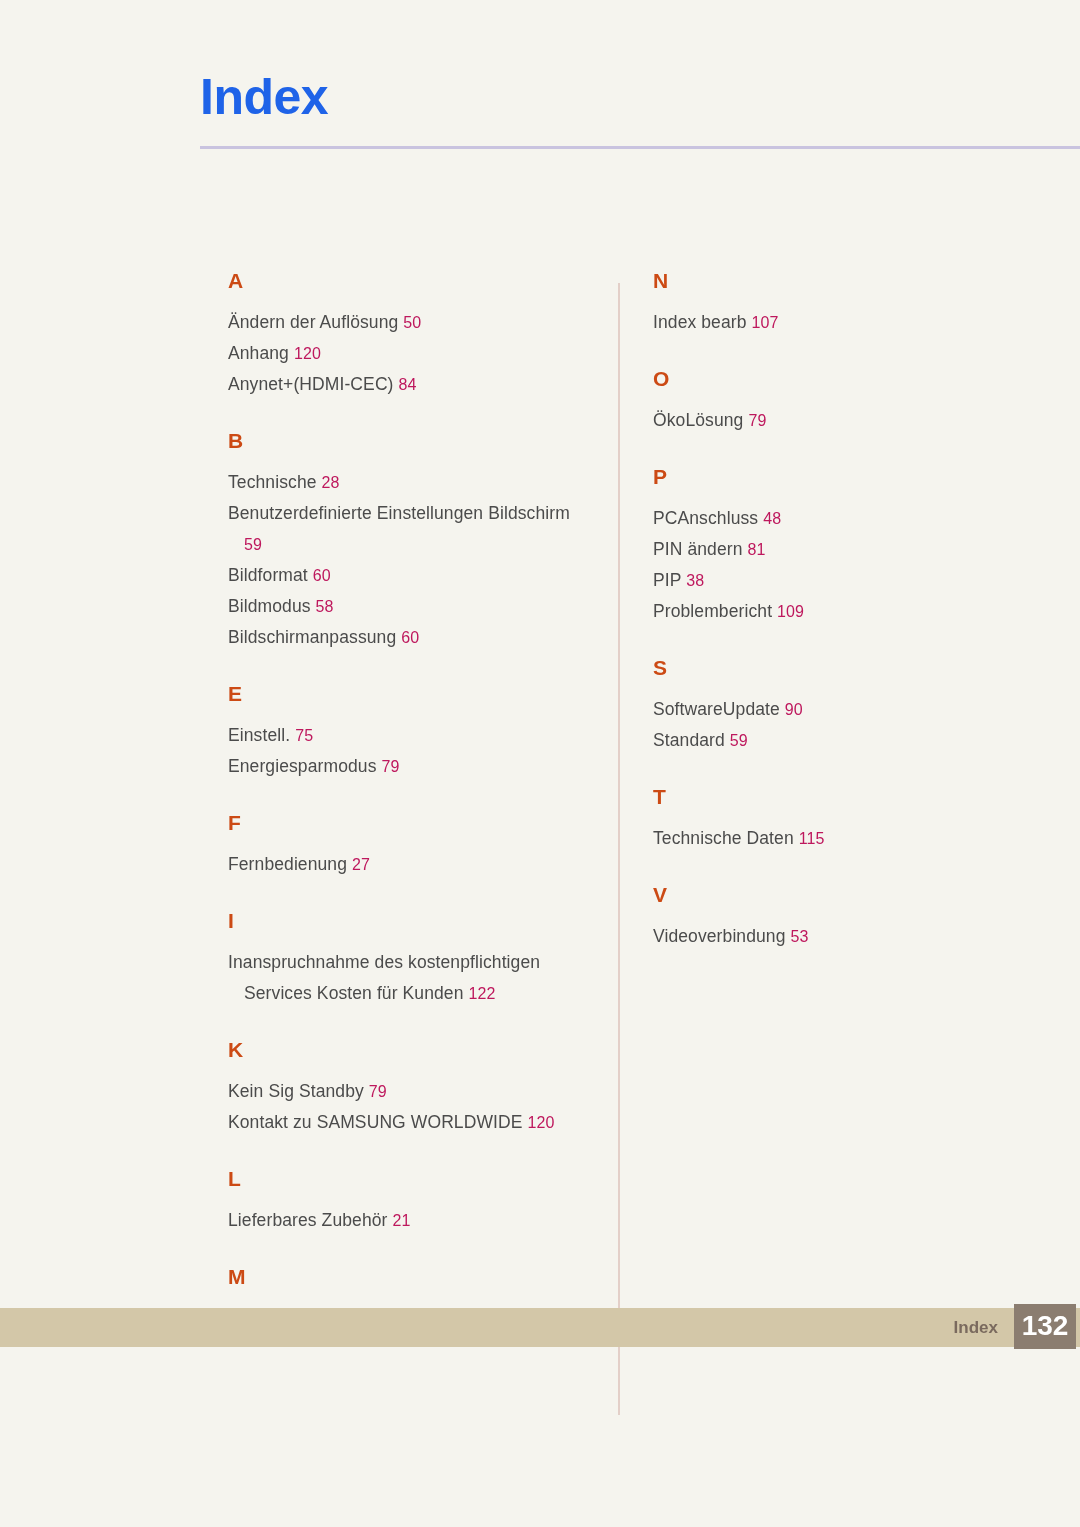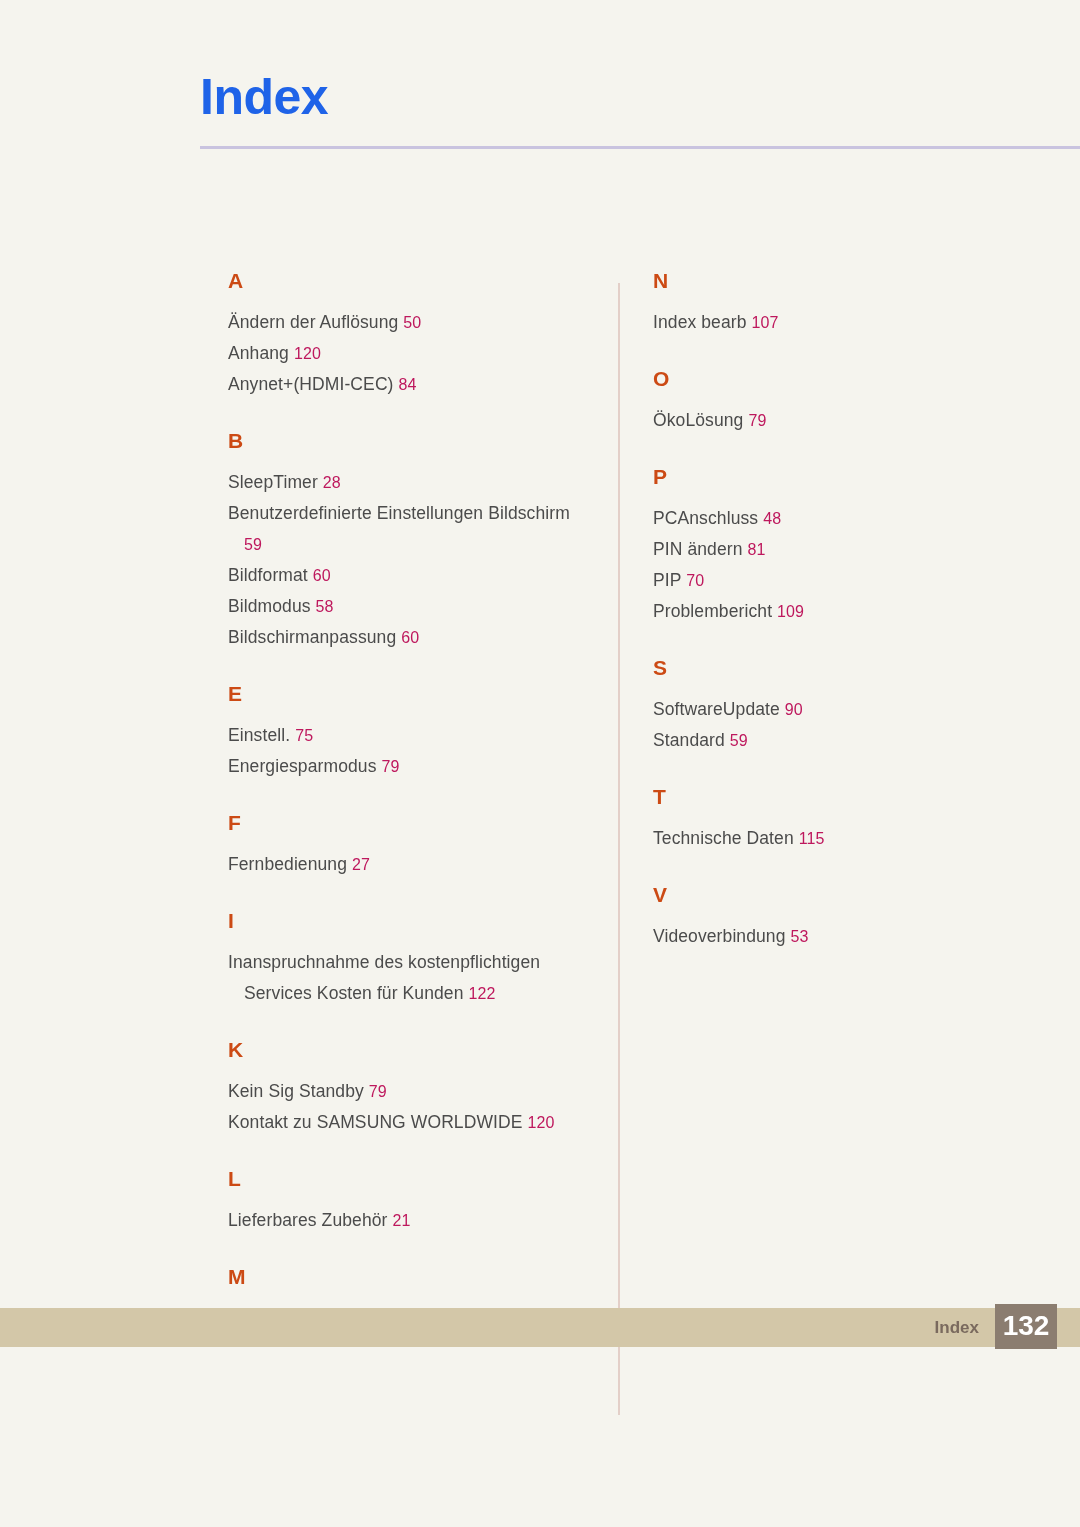--- a/index.html
+++ b/index.html
@@ -120,21 +120,21 @@
     font-weight: bold;
     color: #7a6a5e;
     margin-right: 16px;
     line-height: 1;
   }
 
   .footer-pagebox {
     width: 62px;
     height: 45px;
     margin-top: -3px;
-    margin-right: 23px;
+    margin-right: 4px;
     background: #8b7d70;
     color: #ffffff;
     font-size: 28px;
     font-weight: bold;
     display: flex;
     align-items: center;
     justify-content: center;
     line-height: 1;
   }
 </style>
@@ -151,21 +151,21 @@
   <div class="columns">
     <div class="col col-left">
         <div class="section">
           <div class="section-letter">A</div>
           <div class="entry"><span>Ändern der Auflösung</span> <span class="pagenum">50</span></div>
           <div class="entry"><span>Anhang</span> <span class="pagenum">120</span></div>
           <div class="entry"><span>Anynet+(HDMI-CEC)</span> <span class="pagenum">84</span></div>
         </div>
         <div class="section">
           <div class="section-letter">B</div>
-          <div class="entry"><span>SleepTimer</span> <span class="pagenum">28</span></div>
+          <div class="entry"><span>Technische</span> <span class="pagenum">28</span></div>
           <div class="entry"><span>Benutzerdefinierte Einstellungen Bildschirm</span> <span class="pagenum">59</span></div>
           <div class="entry"><span>Bildformat</span> <span class="pagenum">60</span></div>
           <div class="entry"><span>Bildmodus</span> <span class="pagenum">58</span></div>
           <div class="entry"><span>Bildschirmanpassung</span> <span class="pagenum">60</span></div>
         </div>
         <div class="section">
           <div class="section-letter">E</div>
           <div class="entry"><span>Einstell.</span> <span class="pagenum">75</span></div>
           <div class="entry"><span>Energiesparmodus</span> <span class="pagenum">79</span></div>
         </div>
@@ -197,21 +197,21 @@
           <div class="entry"><span>Index bearb</span> <span class="pagenum">107</span></div>
         </div>
         <div class="section">
           <div class="section-letter">O</div>
           <div class="entry"><span>ÖkoLösung</span> <span class="pagenum">79</span></div>
         </div>
         <div class="section">
           <div class="section-letter">P</div>
           <div class="entry"><span>PCAnschluss</span> <span class="pagenum">48</span></div>
           <div class="entry"><span>PIN ändern</span> <span class="pagenum">81</span></div>
-          <div class="entry"><span>PIP</span> <span class="pagenum">70</span></div>
+          <div class="entry"><span>PIP</span> <span class="pagenum">38</span></div>
           <div class="entry"><span>Problembericht</span> <span class="pagenum">109</span></div>
         </div>
         <div class="section">
           <div class="section-letter">S</div>
           <div class="entry"><span>SoftwareUpdate</span> <span class="pagenum">90</span></div>
           <div class="entry"><span>Standard</span> <span class="pagenum">59</span></div>
         </div>
         <div class="section">
           <div class="section-letter">T</div>
           <div class="entry"><span>Technische Daten</span> <span class="pagenum">115</span></div>

